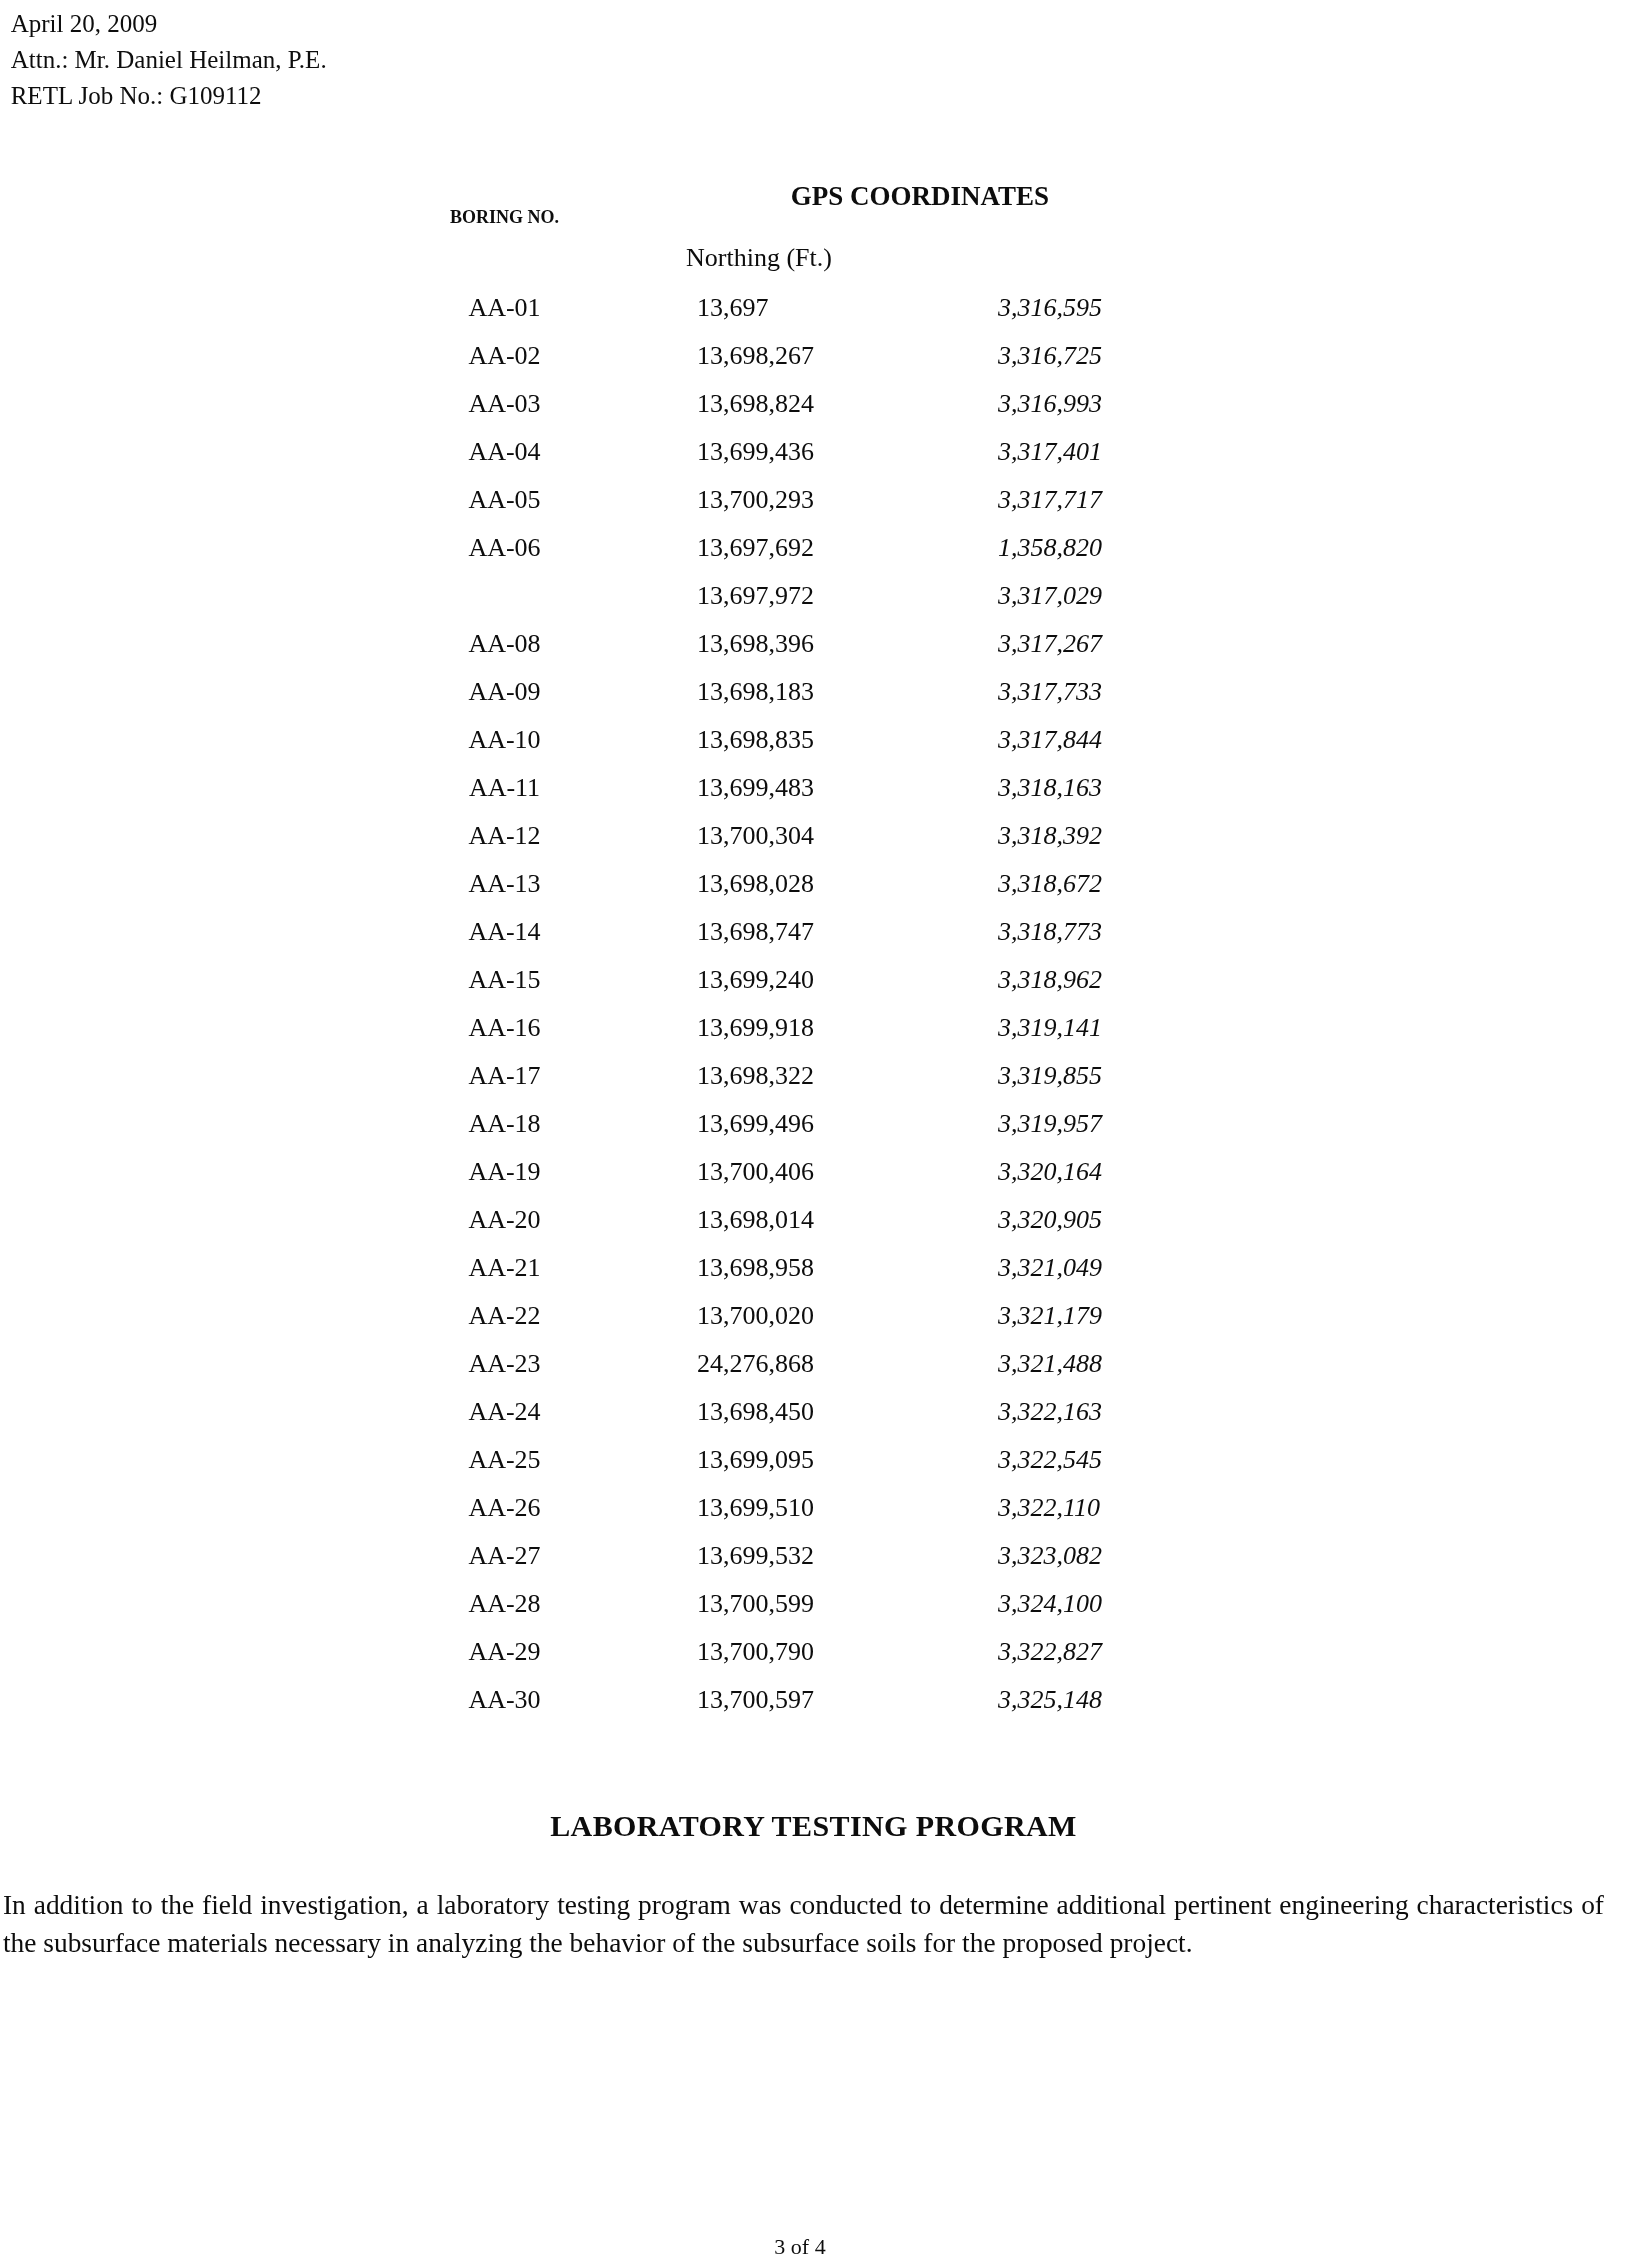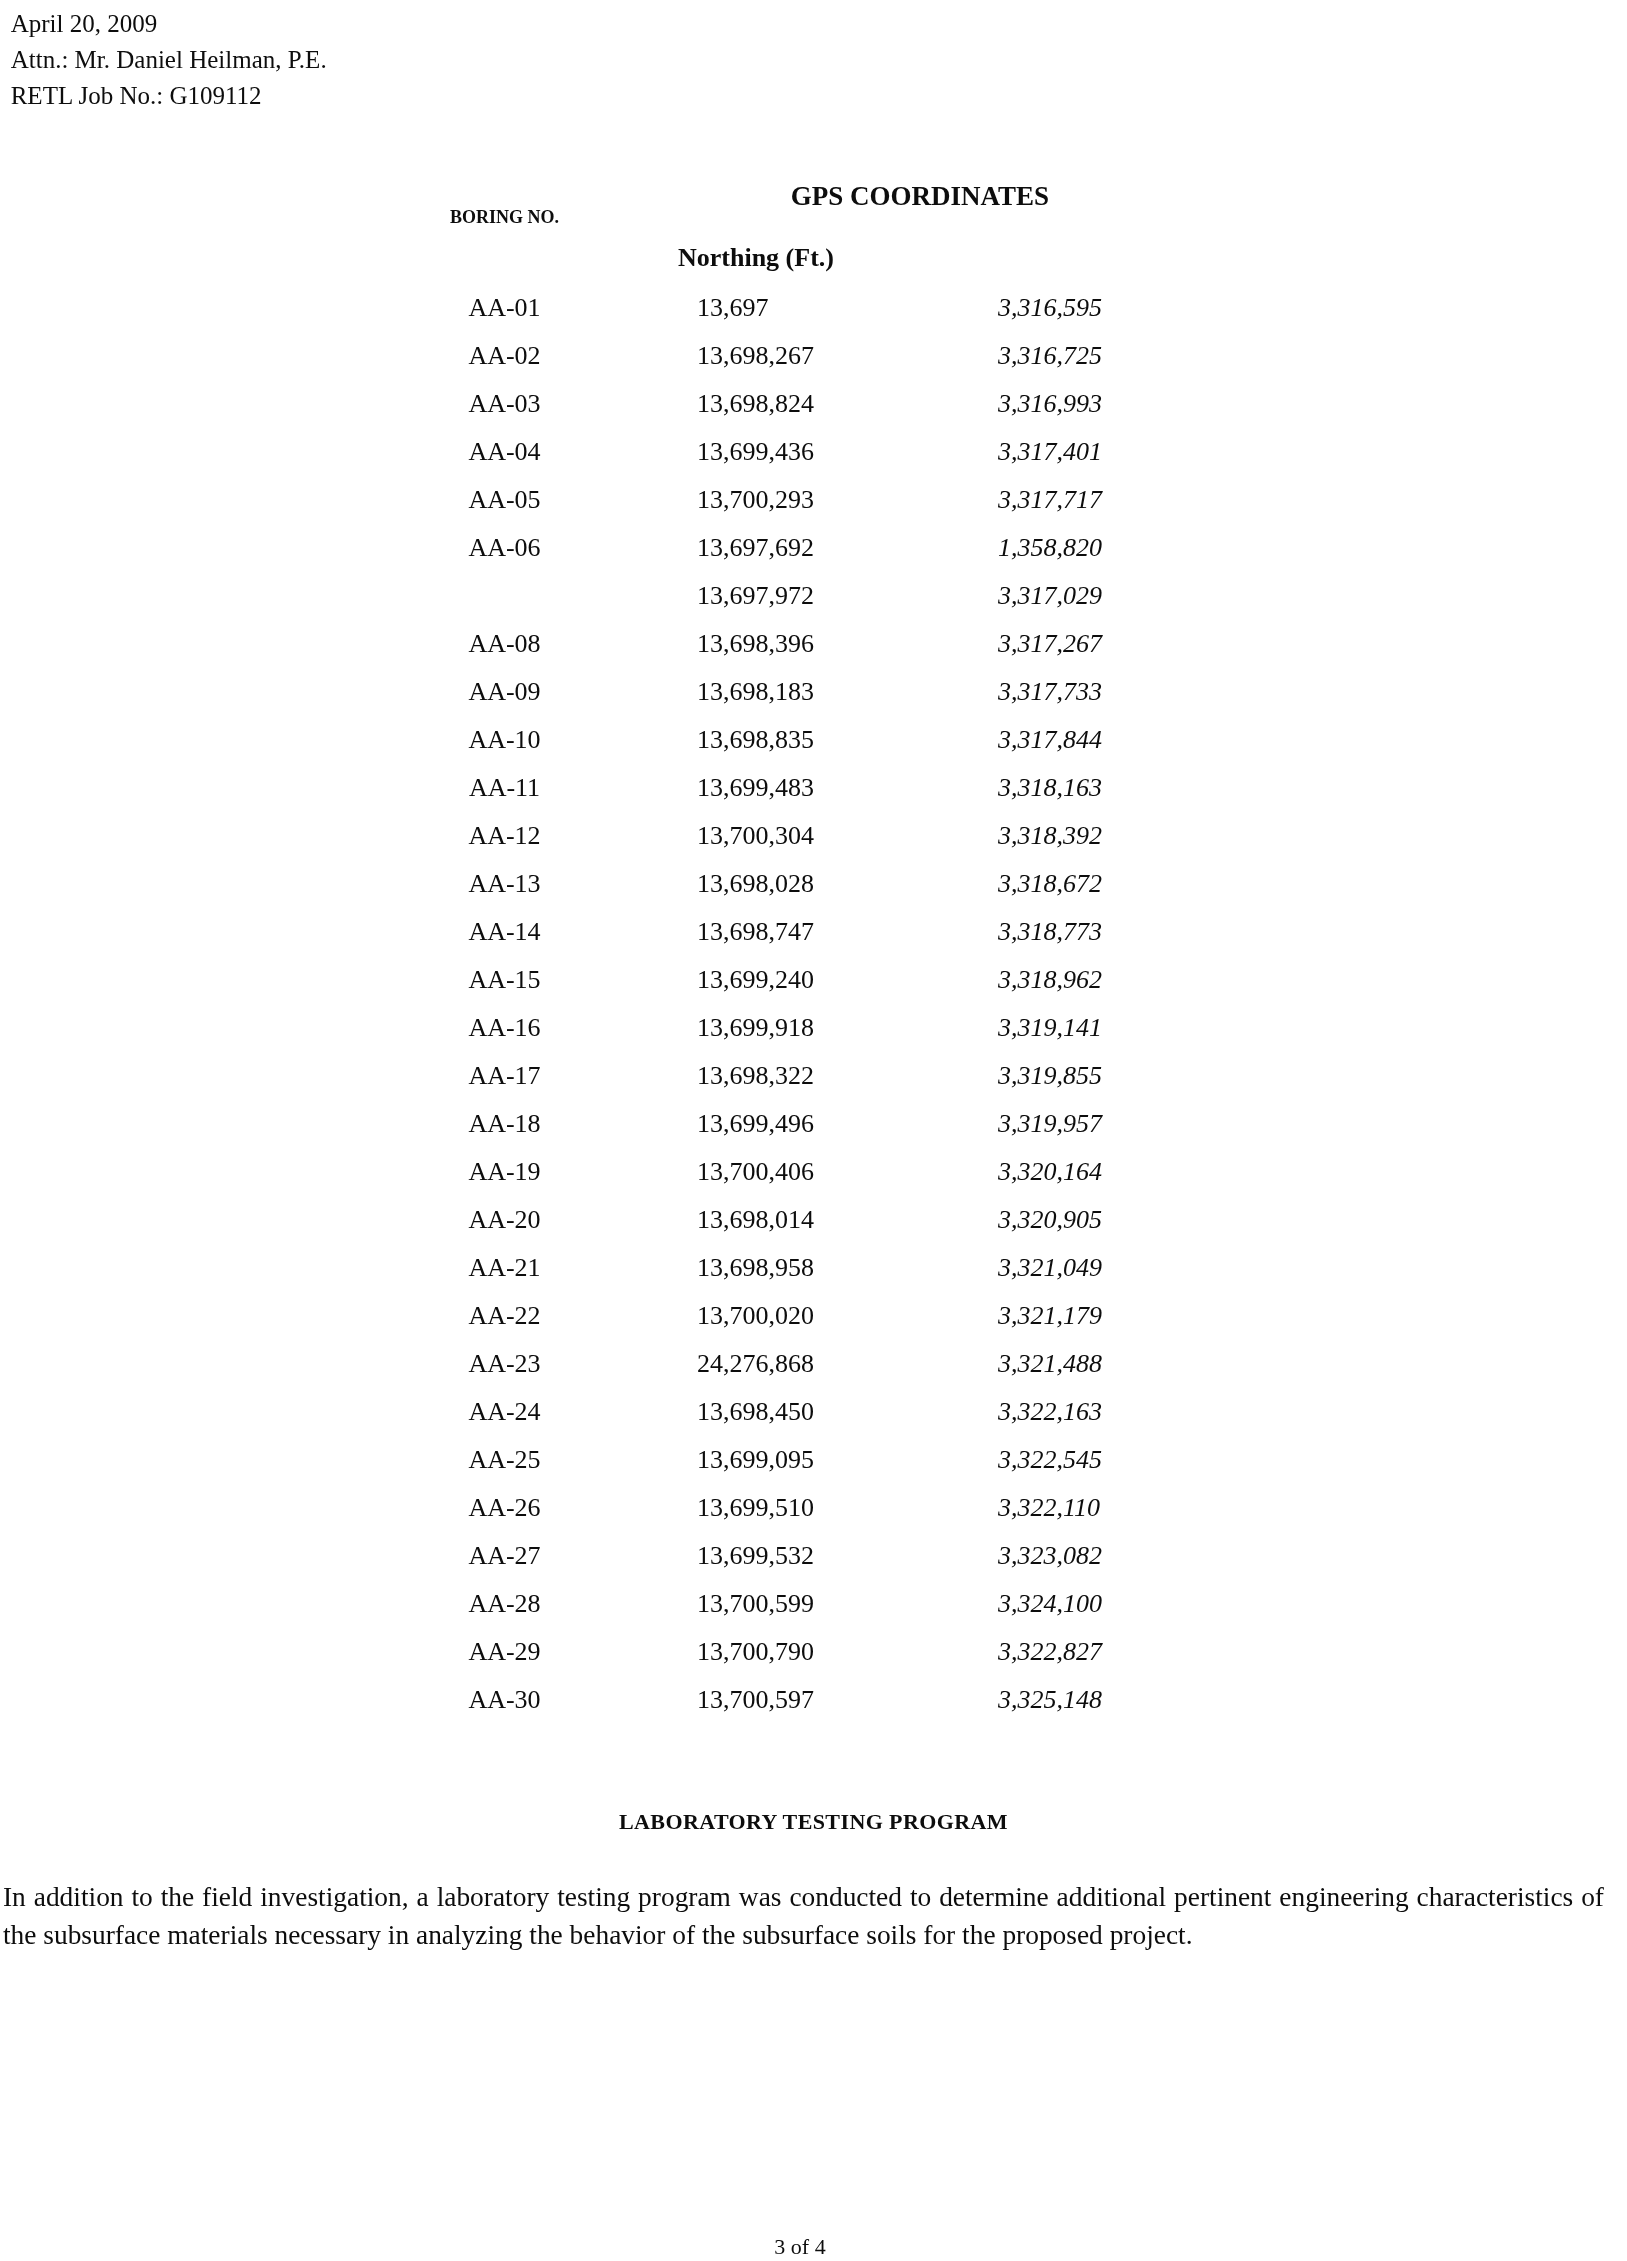--- a/index.html
+++ b/index.html
@@ -65,39 +65,38 @@
     top: 34px;
     left: 0;
     width: 217px;
     text-align: center;
     font-weight: bold;
     font-size: 18px;
   }
   .northing-head {
     position: absolute;
     top: 70px;
-    left: 282px;
-    font-weight: bold;
+    left: 290px;
   }
   .trow {
     display: grid;
     grid-template-columns: 217px 297px auto;
     height: 48px;
     align-items: center;
   }
   .c1 { text-align: center; }
   .c2 { padding-left: 84px; }
   .c3 { padding-left: 88px; font-style: italic; }
 
   
   .section-heading {
     margin-top: 85px;
     text-align: center;
     font-weight: bold;
-    font-size: 22px;
+    font-size: 30px;
     letter-spacing: 0.4px;
   }
   .section-paragraph {
     margin-top: 43px;
     padding: 0 23px 0 3px;
     font-size: 27.4px;
     line-height: 38px;
     text-align: justify;
   }
 

